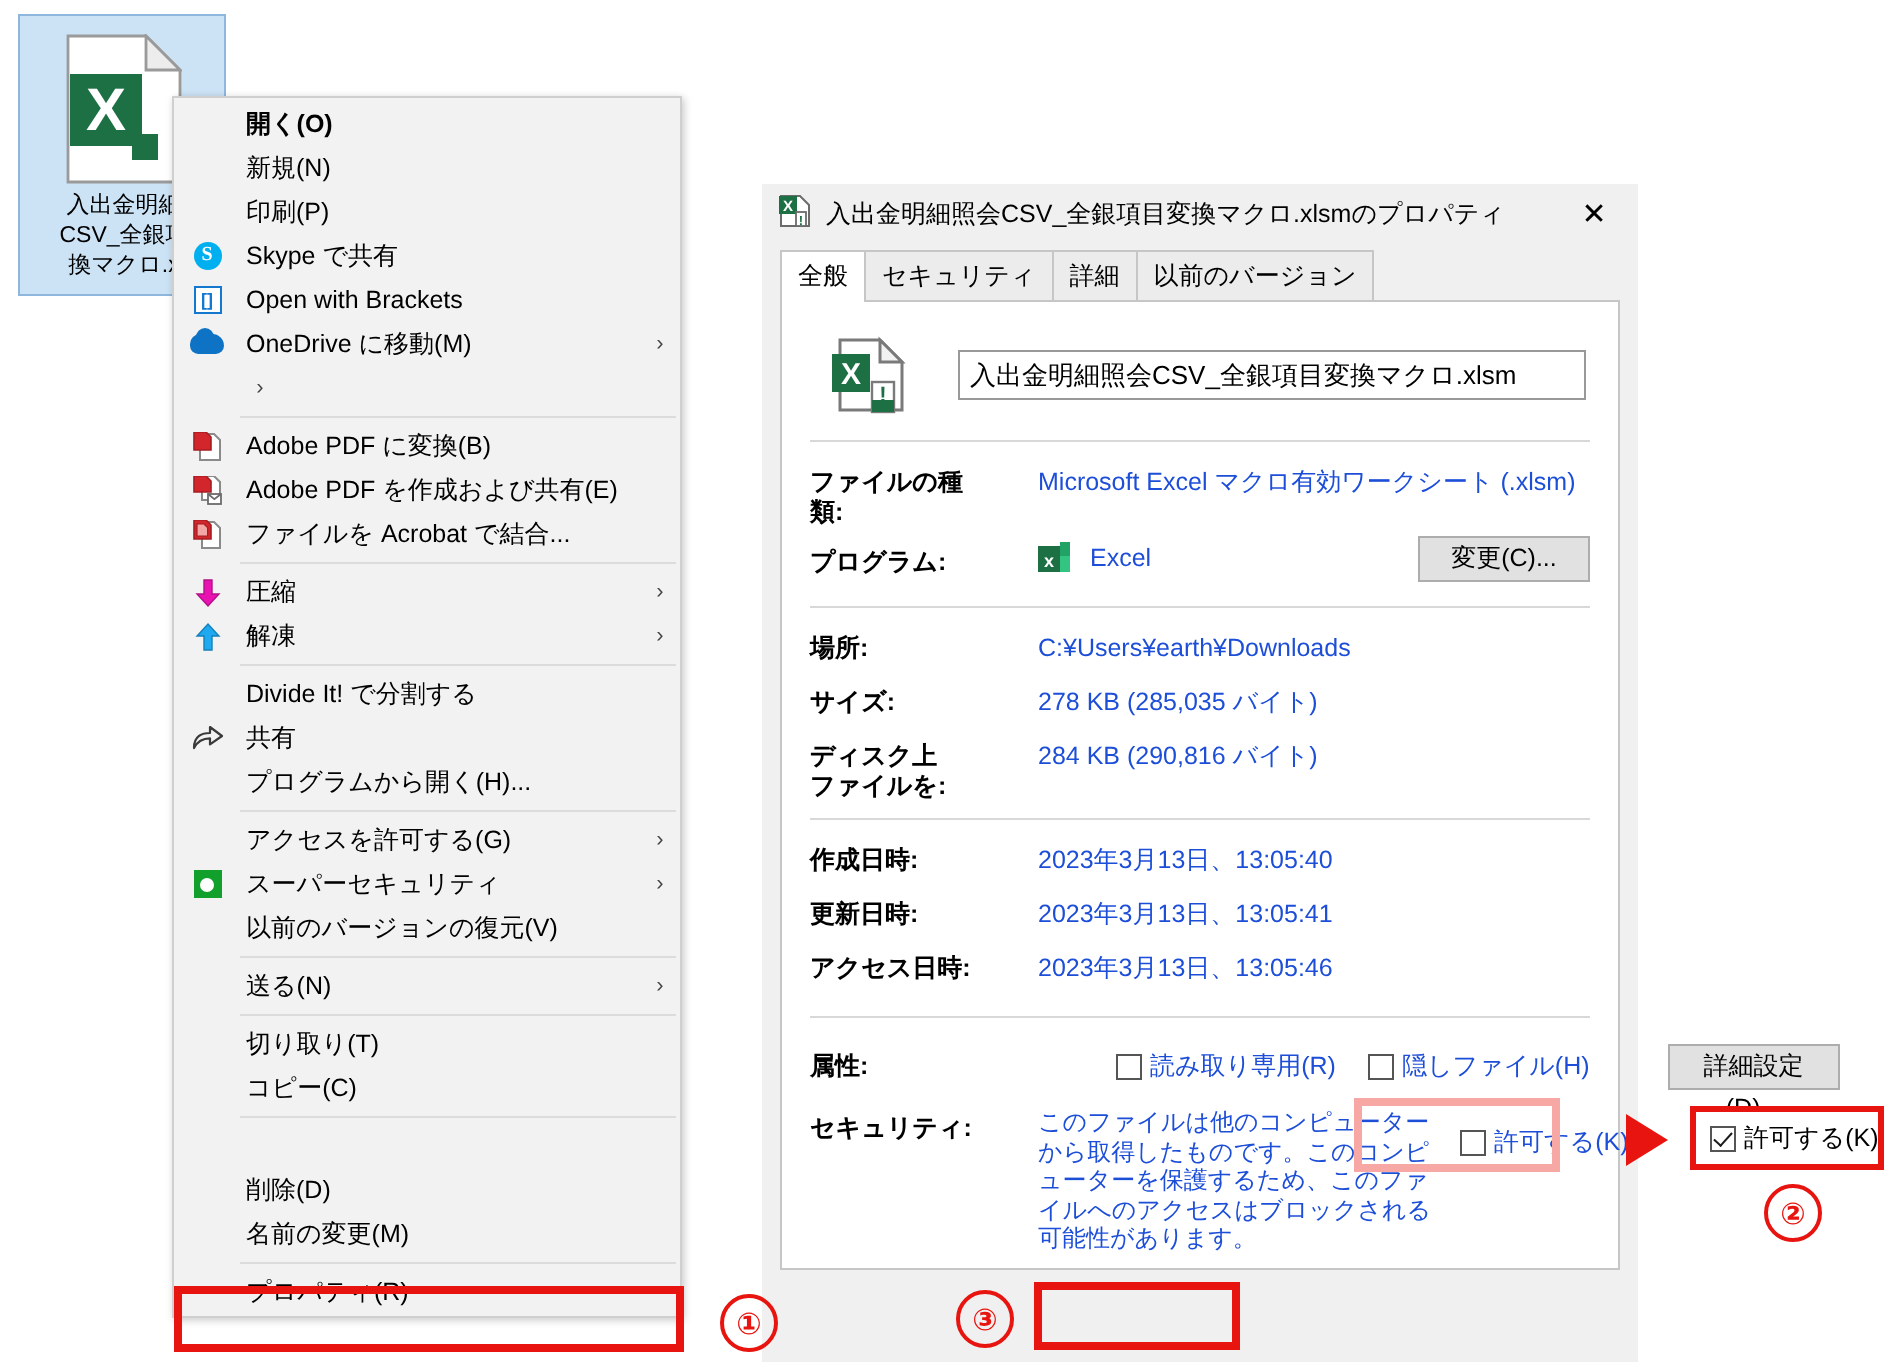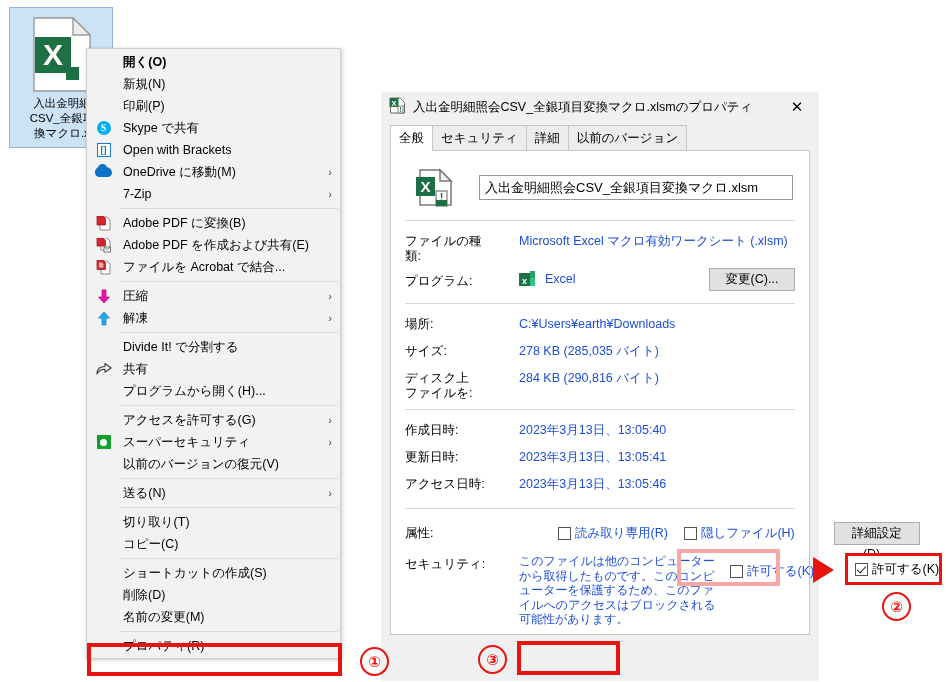--- a/index.html
+++ b/index.html
@@ -210,20 +210,21 @@
     display: flex;
     align-items: flex-start;
     font-size: 12.5px;
     min-height: 27px;
   }
   .prop-label {
     width: 86px; min-width: 86px;
     color: #000;
     padding-top: 4px;
     line-height: 15px;
+    font-weight: bold;
   }
   .prop-value {
     flex: 1;
     padding-top: 4px;
     line-height: 15px;
     color: #1d4ed8;
     margin-left: 28px;
   }
   .grp { padding: 9px 0 8px 0; }
 
@@ -383,21 +384,20 @@
     </div>
     <div class="menu-item">
       <span class="mi-icon">
         <span class="ic-onedrive"></span>
       </span>
       <span class="mi-label">OneDrive に移動(M)</span>
       <span class="mi-arrow">›</span>
     </div>
     <div class="menu-item">
       <span class="mi-icon"></span>
-      <span class="mi-label">7-Zip</span>
       <span class="mi-arrow">›</span>
     </div>
     <div class="menu-sep"></div>
     <div class="menu-item">
       <span class="mi-icon">
         <svg width="15" height="15" viewBox="0 0 15 15">
           <path d="M4,1 H11 L14,4 V14 H4 Z" fill="#fff" stroke="#8a8a8a" stroke-width="1"></path>
           <path d="M1,0 H7 L9.5,2.5 V9 H1 Z" fill="#d3252c" stroke="#a61d22" stroke-width="0.8"></path>
         </svg>
       </span>
@@ -497,21 +497,20 @@
       <span class="mi-arrow"></span>
     </div>
     <div class="menu-item">
       <span class="mi-icon"></span>
       <span class="mi-label">コピー(C)</span>
       <span class="mi-arrow"></span>
     </div>
     <div class="menu-sep"></div>
     <div class="menu-item">
       <span class="mi-icon"></span>
-      <span class="mi-label">ショートカットの作成(S)</span>
       <span class="mi-arrow"></span>
     </div>
     <div class="menu-item">
       <span class="mi-icon"></span>
       <span class="mi-label">削除(D)</span>
       <span class="mi-arrow"></span>
     </div>
     <div class="menu-item">
       <span class="mi-icon"></span>
       <span class="mi-label">名前の変更(M)</span>

